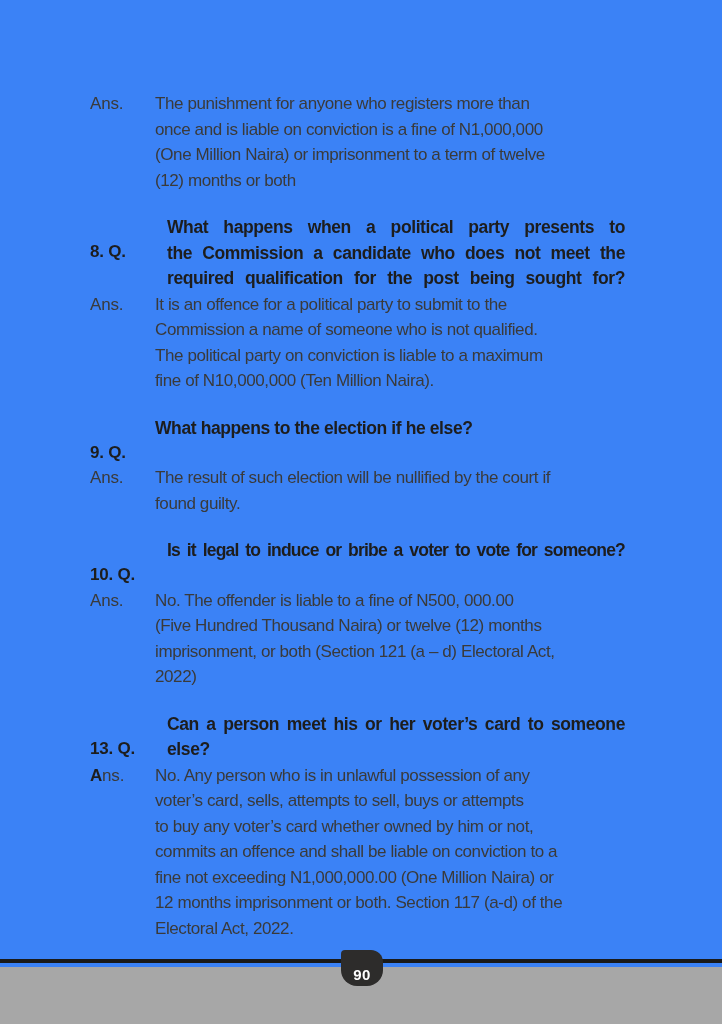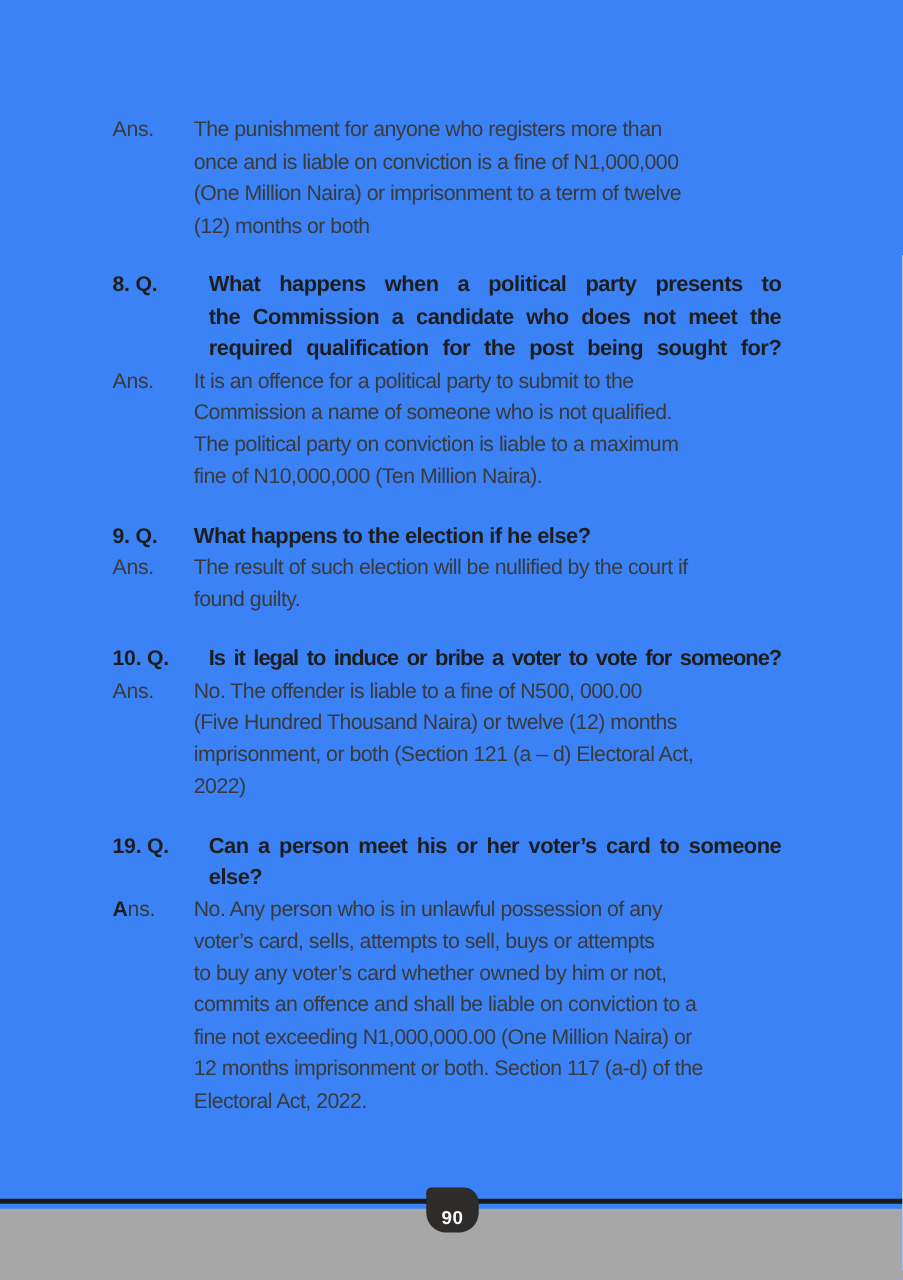--- a/index.html
+++ b/index.html
@@ -20,21 +20,21 @@
   }
   .block { margin-bottom: 22px; }
   .row { display: flex; align-items: flex-start; }
   .lbl {
     flex: 0 0 65px;
     font-size: 17px;
     line-height: 25.5px;
     letter-spacing: -0.2px;
     color: #3a3a3a;
   }
-  .lbl.num { font-weight: bold; color: #1d1d1d; }
+  .lbl.num { font-weight: bold; color: #1d1d1d; margin-top: 24px; }
   .bold-a { font-weight: bold; color: #1d1d1d; }
   .txt {
     width: 467px;
     font-size: 17px;
     line-height: 25.5px;
     letter-spacing: -0.4px;
     white-space: pre-line;
     color: #3a3a3a;
   }
   .txt.q {
@@ -144,21 +144,21 @@
         <div class="lbl">Ans.</div>
         <div class="txt">No. The offender is liable to a fine of N500, 000.00
 (Five Hundred Thousand Naira) or twelve (12) months
 imprisonment, or both (Section 121 (a – d) Electoral Act,
 2022)</div>
       </div>
     </div>
 
     <div class="block">
       <div class="row">
-        <div class="lbl num">19. Q.</div>
+        <div class="lbl num">13. Q.</div>
         <div class="txt q just">Can a person meet his or her voter’s card to someone
 else?</div>
       </div>
       <div class="row">
         <div class="lbl"><span class="bold-a">A</span><span>ns.</span></div>
         <div class="txt">No. Any person who is in unlawful possession of any
 voter’s card, sells, attempts to sell, buys or attempts
 to buy any voter’s card whether owned by him or not,
 commits an offence and shall be liable on conviction to a
 fine not exceeding N1,000,000.00 (One Million Naira) or

